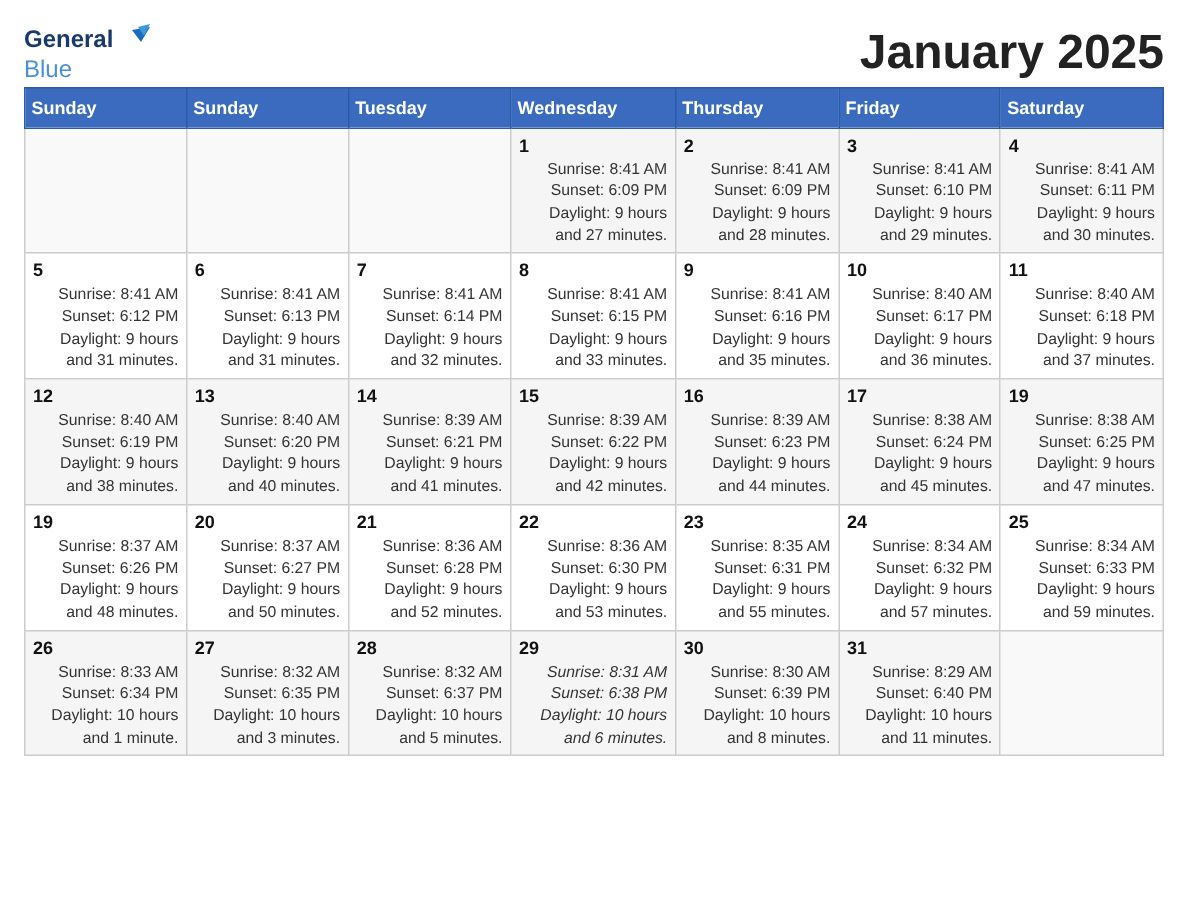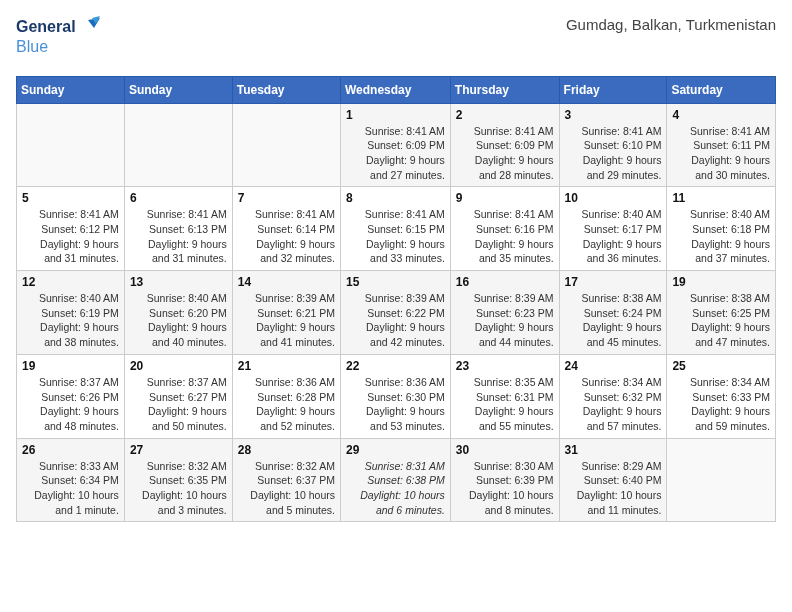--- a/index.html
+++ b/index.html
@@ -7,21 +7,21 @@
       font-family: Arial, sans-serif;
       background: #fff;
       width: 792px;
       min-height: 612px;
       padding: 16px;
     }
     .header {
       display: flex;
       align-items: flex-start;
       justify-content: space-between;
-      margin-bottom: 20px;
+      margin-bottom: 2px;
     }
     .logo {
       display: flex;
       align-items: center;
       gap: 4px;
     }
     .title-block {
       text-align: right;
     }
     .month-title {
@@ -86,21 +86,21 @@
       <span>General</span>
       <svg width="22" height="22" viewBox="0 0 22 22">
         <polygon points="10,4 22,2 16,12" fill="#1a6bbf"></polygon>
         <polygon points="14,2 22,0 18,8" fill="#3a9ad9"></polygon>
       </svg>
     </div>
     <div style="font-size:16px;font-weight:normal;color:#4a90d9;">Blue</div>
   </div>
 </div>
   <div class="title-block">
-    <div class="location">Gumdag, Balkan, Turkmenistan</div>
+    <div class="month-title">January 2025</div>
   </div>
 </div>
 
 <table class="calendar">
   <thead>
     <tr>
     <th>Sunday</th>
         <th>Sunday</th>
         <th>Tuesday</th>
         <th>Wednesday</th>

